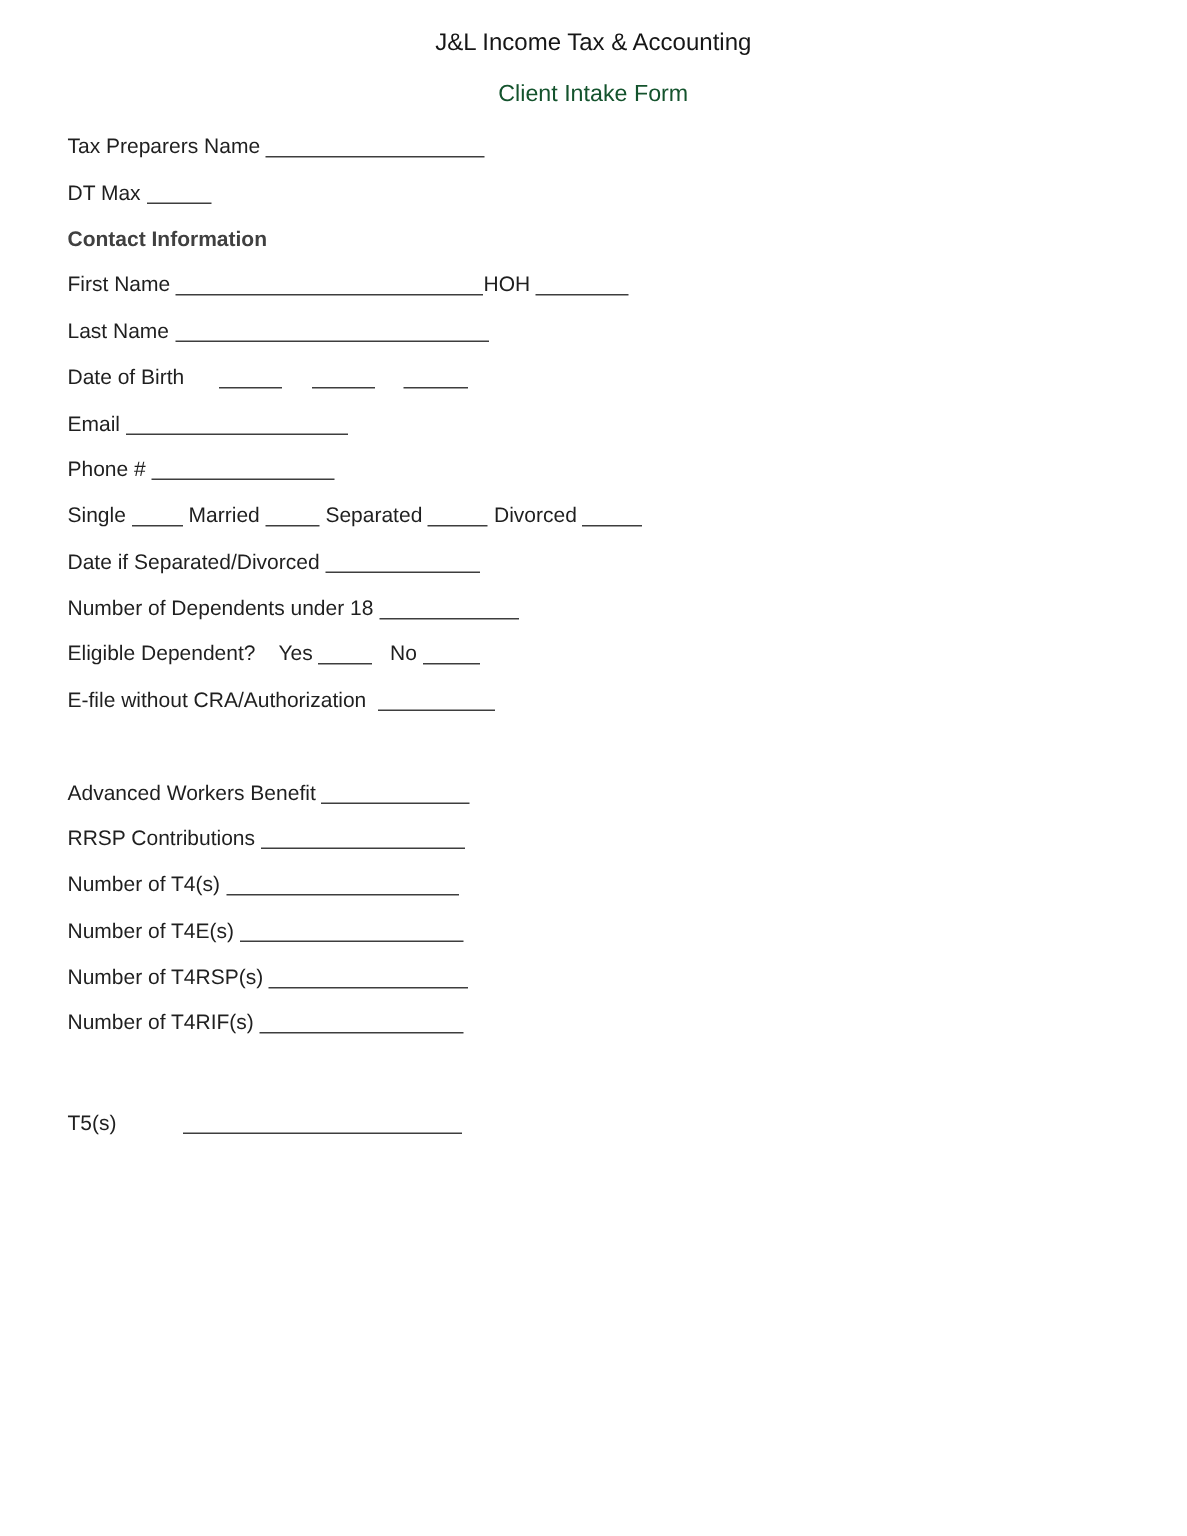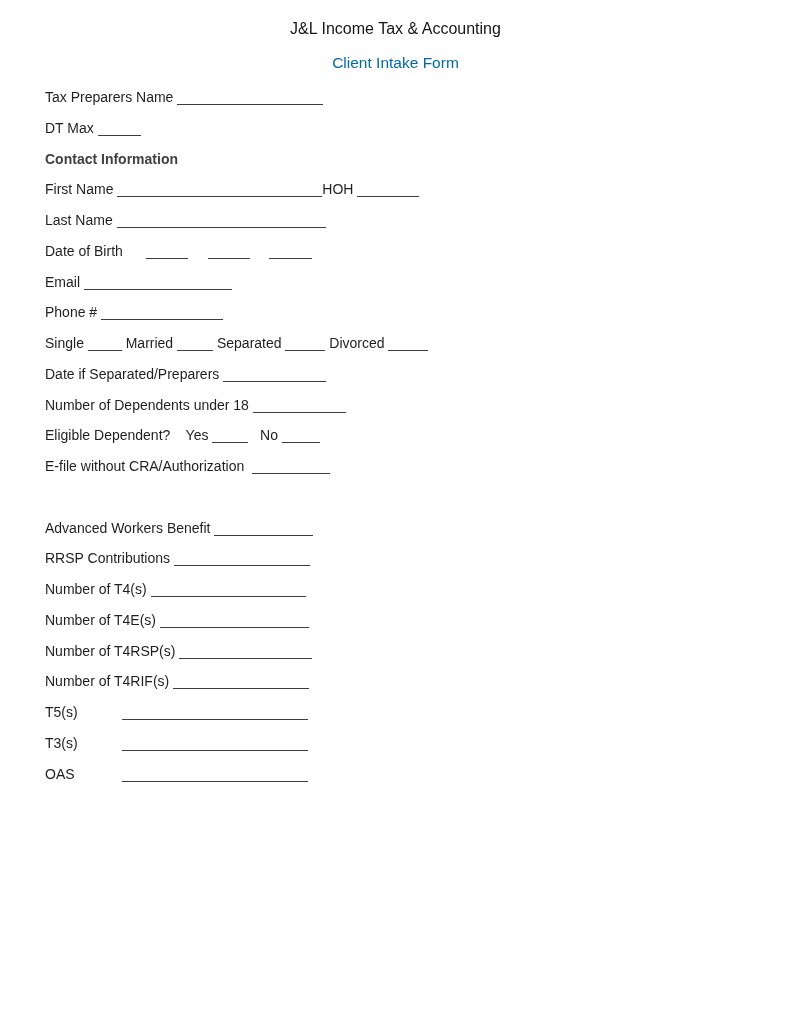--- a/index.html
+++ b/index.html
@@ -8,28 +8,28 @@
     padding:12px 45px 0 45px;background:#ffffff;
     font-family:"Liberation Sans","DejaVu Sans",sans-serif;
     color:#1f1f1f;font-size:14px;overflow:hidden;
   }
   .doc-title{
     text-align:center;font-size:16px;line-height:34px;
     white-space:pre;color:#161616;
   }
   .doc-subtitle{
     text-align:center;font-size:15.5px;line-height:34px;
-    white-space:pre;color:#0369a1;
+    white-space:pre;color:#14532d;
   }
   .rows{margin-top:2px;}
   .row{line-height:30.75px;white-space:pre;}
   .row.spacer{height:30.75px;}
   .lbl{white-space:pre;}
   .lbl.bold{font-weight:bold;color:#404040;}
-  .lbl.tab{display:inline-block;}
+  .lbl.tab{display:inline-block;margin-top:36px;}
   .blank{
     display:inline-block;height:4px;
     border-bottom:1.5px solid #3e3e3e;
     vertical-align:-3px;
   }
 </style>
 </head>
 <body>
 
 <div class="page">
@@ -38,21 +38,21 @@
   <div class="rows">
       <div class="row"><span class="lbl">Tax Preparers Name </span><span class="blank" style="width: 146px;"></span></div>
       <div class="row"><span class="lbl">DT Max </span><span class="blank" style="width: 43px;"></span></div>
       <div class="row"><span class="lbl bold">Contact Information</span></div>
       <div class="row"><span class="lbl">First Name </span><span class="blank" style="width: 205px;"></span><span class="lbl">HOH </span><span class="blank" style="width: 62px;"></span></div>
       <div class="row"><span class="lbl">Last Name </span><span class="blank" style="width: 209px;"></span></div>
       <div class="row"><span class="lbl">Date of Birth      </span><span class="blank" style="width: 42px;"></span><span class="lbl">     </span><span class="blank" style="width: 42px;"></span><span class="lbl">     </span><span class="blank" style="width: 43px;"></span></div>
       <div class="row"><span class="lbl">Email </span><span class="blank" style="width: 148px;"></span></div>
       <div class="row"><span class="lbl">Phone # </span><span class="blank" style="width: 122px;"></span></div>
       <div class="row"><span class="lbl">Single </span><span class="blank" style="width: 34px;"></span><span class="lbl"> Married </span><span class="blank" style="width: 36px;"></span><span class="lbl"> Separated </span><span class="blank" style="width: 40px;"></span><span class="lbl"> Divorced </span><span class="blank" style="width: 40px;"></span></div>
-      <div class="row"><span class="lbl">Date if Separated/Preparers </span><span class="blank" style="width: 103px;"></span></div>
+      <div class="row"><span class="lbl">Date if Separated/Divorced </span><span class="blank" style="width: 103px;"></span></div>
       <div class="row"><span class="lbl">Number of Dependents under 18 </span><span class="blank" style="width: 93px;"></span></div>
       <div class="row"><span class="lbl">Eligible Dependent?    Yes </span><span class="blank" style="width: 36px;"></span><span class="lbl">   No </span><span class="blank" style="width: 38px;"></span></div>
       <div class="row"><span class="lbl">E-file without CRA/Authorization  </span><span class="blank" style="width: 78px;"></span></div>
       <div class="row spacer"></div>
       <div class="row"><span class="lbl">Advanced Workers Benefit </span><span class="blank" style="width: 99px;"></span></div>
       <div class="row"><span class="lbl">RRSP Contributions </span><span class="blank" style="width: 136px;"></span></div>
       <div class="row"><span class="lbl">Number of T4(s) </span><span class="blank" style="width: 155px;"></span></div>
       <div class="row"><span class="lbl">Number of T4E(s) </span><span class="blank" style="width: 149px;"></span></div>
       <div class="row"><span class="lbl">Number of T4RSP(s) </span><span class="blank" style="width: 133px;"></span></div>
       <div class="row"><span class="lbl">Number of T4RIF(s) </span><span class="blank" style="width: 136px;"></span></div>

